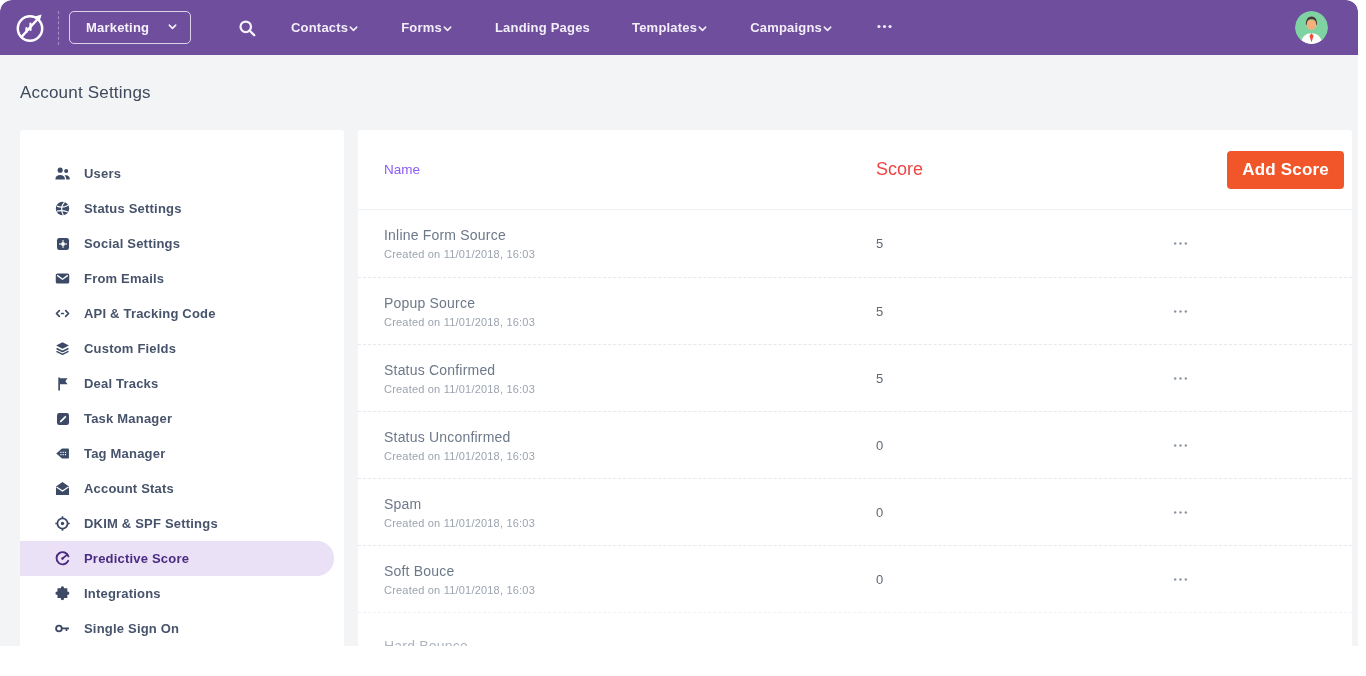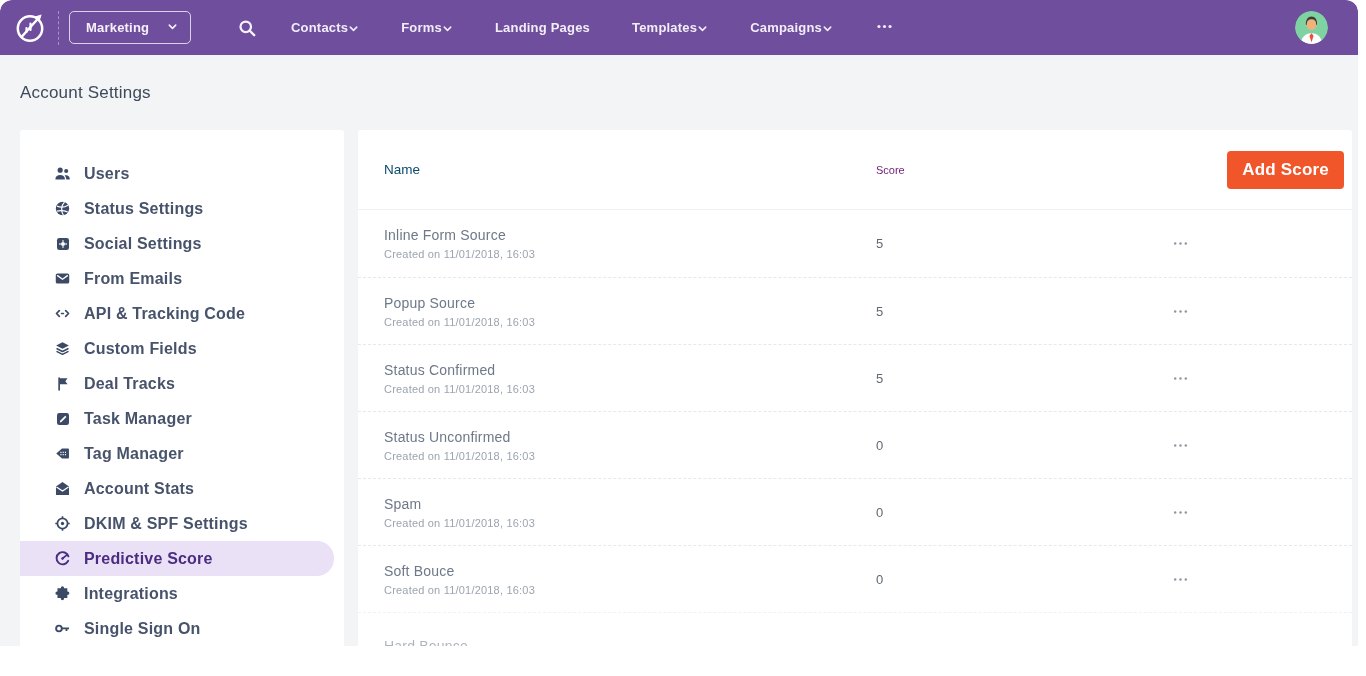--- a/index.html
+++ b/index.html
@@ -41,33 +41,33 @@
   .content { display:flex; gap:14px; padding:0 6px 0 20px; align-items:stretch; height:516px; }
   .card { background:#ffffff; border-radius:3px; }
 
   
   .sidebar { width:324px; flex:0 0 324px; padding:26px 0 0 0; height:560px; }
   .side-item {
     display:flex; align-items:center; height:35px; padding-left:34px;
     margin-right:10px; cursor:pointer; color:#47536B;
   }
   .side-item .s-icon { width:17px; height:17px; display:flex; align-items:center; justify-content:center; color:#3C4A66; flex:0 0 17px; }
-  .side-item .s-label { margin-left:13px; font-size:16px; font-weight:600; letter-spacing:.2px; }
+  .side-item .s-label { margin-left:13px; font-size:13px; font-weight:600; letter-spacing:.2px; }
   .side-item.selected { background:#EAE1F6; border-radius:0 17px 17px 0; }
   .side-item.selected .s-icon { color:#4A2C82; }
   .side-item.selected .s-label { color:#4A2C82; font-weight:700; }
 
   
   .main { flex:1; height:560px; }
   .table-header {
     display:flex; align-items:center; height:80px;
     padding:0 8px 0 26px; border-bottom:1px solid #EFF1F4;
   }
-  .col-name-h { width:492px; font-size:13.5px; color:#0c4a6e; font-weight:500; }
-  .col-score-h { flex:1; font-size:11px; color:#701a75; font-weight:500; }
+  .col-name-h { width:492px; font-size:13.5px; color:#8b5cf6; font-weight:500; }
+  .col-score-h { flex:1; font-size:18px; color:#ef4444; font-weight:500; }
   .add-score-btn {
     background:#F1562B; color:#ffffff; border:none; border-radius:4px;
     font-family:"Liberation Sans", sans-serif;
     font-size:17px; font-weight:700; letter-spacing:.2px;
     padding:9px 15px; cursor:pointer;
   }
   .score-row {
     display:grid; grid-template-columns:492px 296px 1fr;
     align-items:center; height:67px; padding:0 8px 0 26px;
   }

